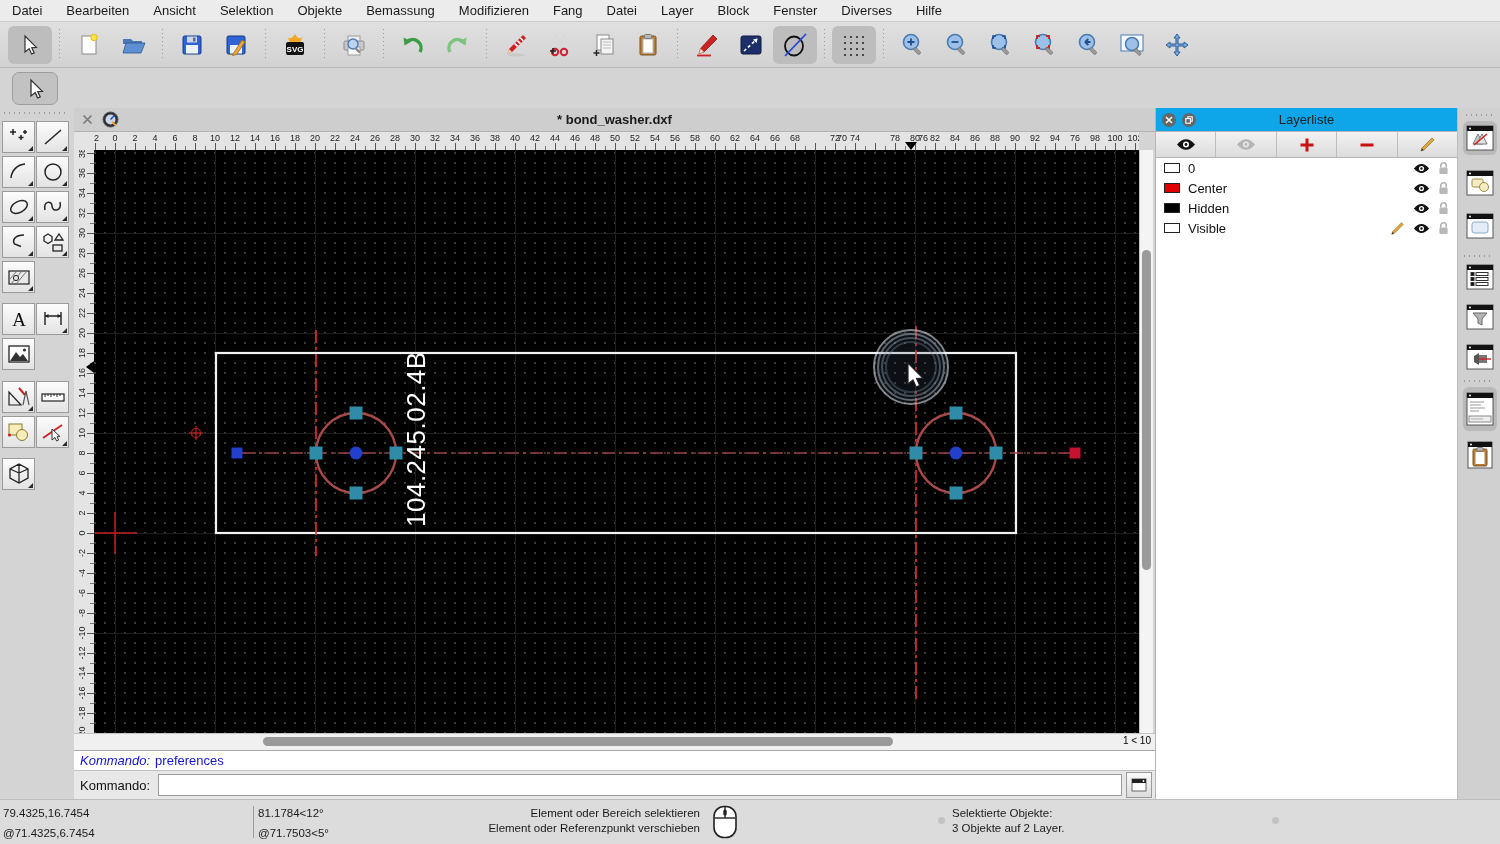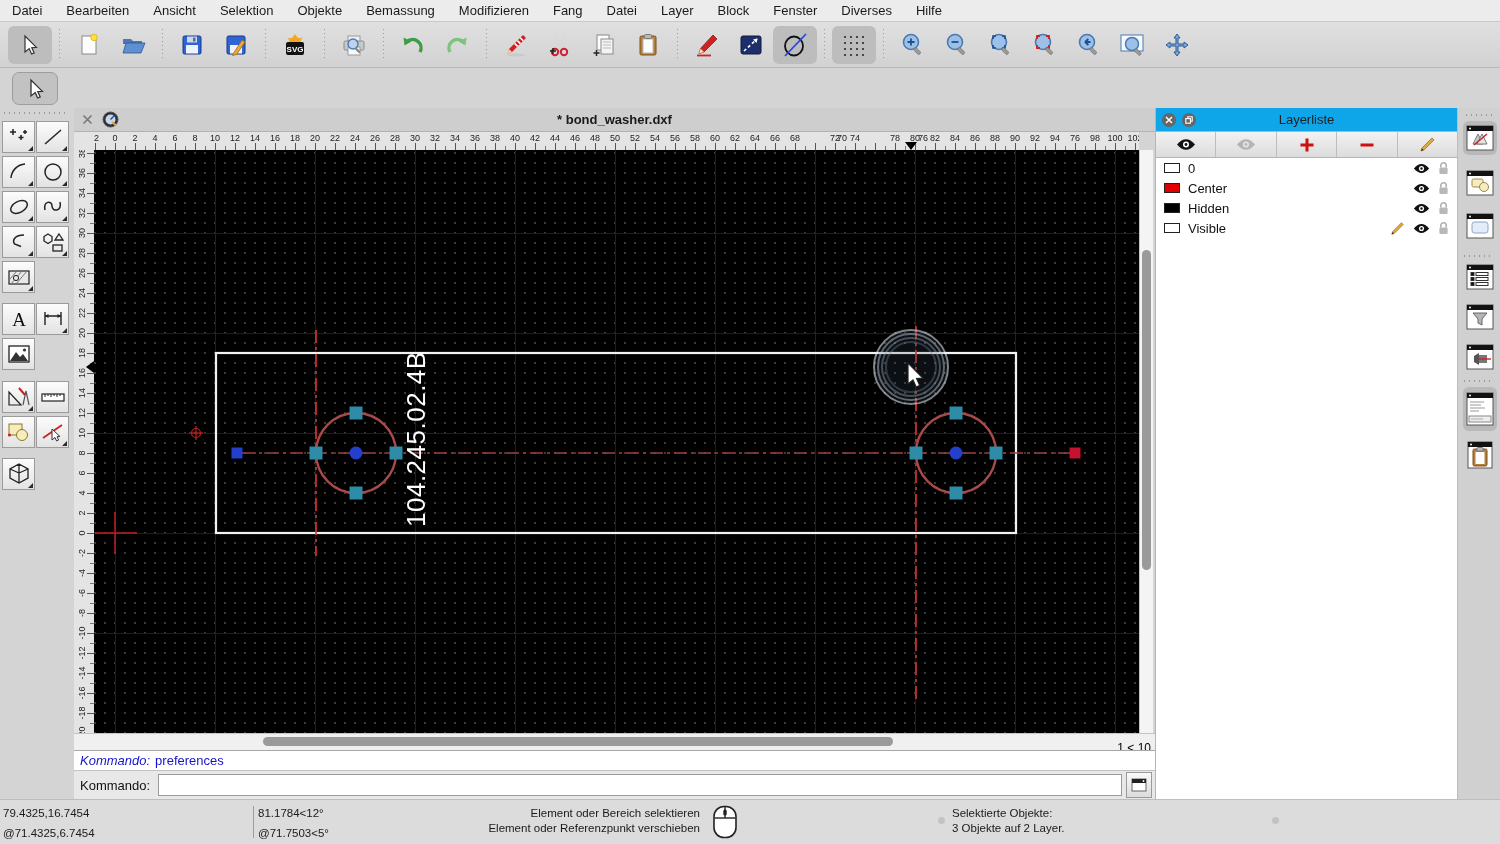--- a/index.html
+++ b/index.html
@@ -64,21 +64,21 @@
       radial-gradient(circle,#3a3a3a 1px,transparent 1.4px);
     background-size:100px 100%,100% 100px,10px 10px;
     background-position:21px 0,0 83px,-4px -2px;}
   
   .vscroll{position:absolute;left:1139px;top:150px;width:14px;height:583px;background:#f4f4f4;
            border-left:1px solid #c4c4c4;box-sizing:border-box;}
   .vthumb{position:absolute;left:2px;top:100px;width:9px;height:320px;background:#9a9a9a;border-radius:5px;}
   .hscrollrow{position:absolute;left:74px;top:733px;width:1081px;height:17px;background:#f0f0f0;
            border-top:1px solid #c4c4c4;box-sizing:border-box;}
   .hthumb{position:absolute;left:189px;top:3px;width:630px;height:9px;background:#9a9a9a;border-radius:5px;}
-  .zoomfactor{position:absolute;right:4px;top:1px;font-size:12px;color:#000;margin-top:6px;}
+  .zoomfactor{position:absolute;right:4px;top:1px;font-size:10px;color:#000;}
   
   .cmdhist{position:absolute;left:74px;top:750px;width:1081px;height:20px;background:#fff;
            border-top:1px solid #a8a8a8;font-size:13px;color:#1414cc;display:flex;align-items:center;
            padding-left:6px;box-sizing:border-box;}
   .cmdhist .lab{font-style:italic;margin-right:5px;}
   .cmdrow{position:absolute;left:74px;top:770px;width:1081px;height:29px;background:#e8e8e8;
            border-top:1px solid #c2c2c2;display:flex;align-items:center;padding:0 3px 0 6px;
            box-sizing:border-box;font-size:13px;}
   .cmdrow label{margin-right:8px;color:#111;}
   .cmdinput{flex:1;height:20px;border:1px solid #9a9a9a;background:#fff;font-size:13px;

